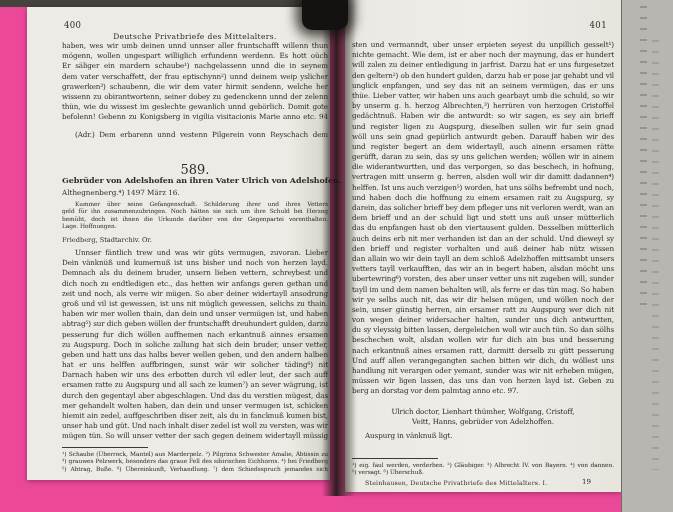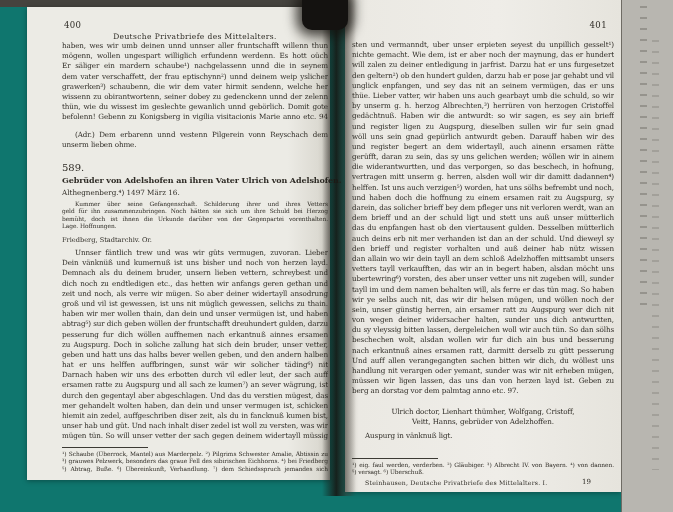--- a/index.html
+++ b/index.html
@@ -1,18 +1,18 @@
 <!DOCTYPE html>
 <html><head>
 <meta charset="utf-8">
 <style>
   html,body{margin:0;padding:0;}
   .canvas{
     position:relative;width:673px;height:512px;overflow:hidden;
-    background:#0f766e;
+    background:#ec4899;
     font-family:"DejaVu Serif", serif;
     color:#2f2c26;
   }
   .page{position:absolute;box-shadow:0 1px 5px rgba(0,0,0,0.35);}
   .page-left{left:27px;top:7px;width:303px;height:473px;
     background:linear-gradient(to right,#ecebe5 0%,#ecebe5 86%,#dcdad2 96%,#c0bdb4 100%);}
   .page-right{left:345px;top:0;width:276px;height:492px;
     background:linear-gradient(to right,#c7c4bc 0%,#ebe9e3 5%,#efede8 55%,#e6e4dd 100%);}
   .top-band{position:absolute;left:0;top:0;width:346px;height:7px;background:#45433e;}
   .gutter{position:absolute;left:322px;top:0;width:34px;height:496px;
@@ -31,21 +31,21 @@
 
   .lines{position:absolute;overflow:hidden;}
   .tline{height:10.2px;line-height:10.2px;overflow:hidden;
     text-align:justify;text-align-last:justify;}
   .raglast .tline:last-child{text-align-last:left;}
   .center .tline{text-align:left;text-align-last:center;}
   .body-sz .tline{font-size:7.2px;letter-spacing:-0.12px;}
   .small-sz .tline{height:7.4px;line-height:7.4px;font-size:5.9px;letter-spacing:-0.08px;}
   .indent-first .tline:first-child{text-indent:13px;}
 
-  .sec-num{position:absolute;width:266px;font-size:10px;}
+  .sec-num{position:absolute;width:266px;text-align:center;font-size:13px;}
   .sec-title{position:absolute;width:266px;text-align:center;font-size:8px;font-weight:bold;
     letter-spacing:-0.1px;white-space:nowrap;}
   .dateline{position:absolute;width:266px;text-align:left;font-size:7.2px;}
   .source{position:absolute;font-size:6.6px;}
   .fn-rule{position:absolute;width:86px;border-top:1px solid #3c3a34;}
   .pub-line{position:absolute;font-size:6.2px;letter-spacing:0.2px;white-space:nowrap;}
   .sheet-no{position:absolute;font-size:7px;}
 </style>
 </head>
 <body>
@@ -64,21 +64,20 @@
         <div class="tline">Er säliger ein mardern schaube¹) nachgelassenn unnd die in seynem letztenn</div>
         <div class="tline">dem vater verschaffett, der frau eptischynn²) unnd deinem weip yslicher eine</div>
         <div class="tline">grawerken³) schaubenn, die wir dem vater hirmit sendenn, welche her wirt</div>
         <div class="tline">wissenn zu obirantwortenn, seiner dobey zu gedenckenn unnd der zelenn gutis</div>
         <div class="tline">thün, wie du wissest im geslechte gewanlich unnd gebörlich. Domit gote</div>
         <div class="tline">befolenn! Gebenn zu Konigsberg in vigilia visitacionis Marie anno etc. 94 stenn.</div>
       </div>
 
     <div class="lines body-sz raglast indent-first" style="left:35px;top:123px;width:266px;height:22px;">
         <div class="tline">(Adr.) Dem erbarenn unnd vestenn Pilgerein vonn Reyschach dem jüngernn,</div>
-        <div class="tline">unserm lieben ohme.</div>
       </div>
 
     <div class="sec-num" style="left:35px;top:155px;">589.</div>
 
     <div class="sec-title" style="left:35px;top:168px;">Gebrüder von Adelshofen an ihren Vater Ulrich von Adelshofen.</div>
 
     <div class="dateline" style="left:35px;top:181px;">Althegnenberg.⁴)   1497 März 16.</div>
 
     <div class="lines small-sz raglast indent-first" style="left:35px;top:194px;width:266px;height:31px;">
         <div class="tline">Kummer über seine Gefangenschaft. Schilderung ihrer und ihres Vetters Bemühungen, Löse-</div>

